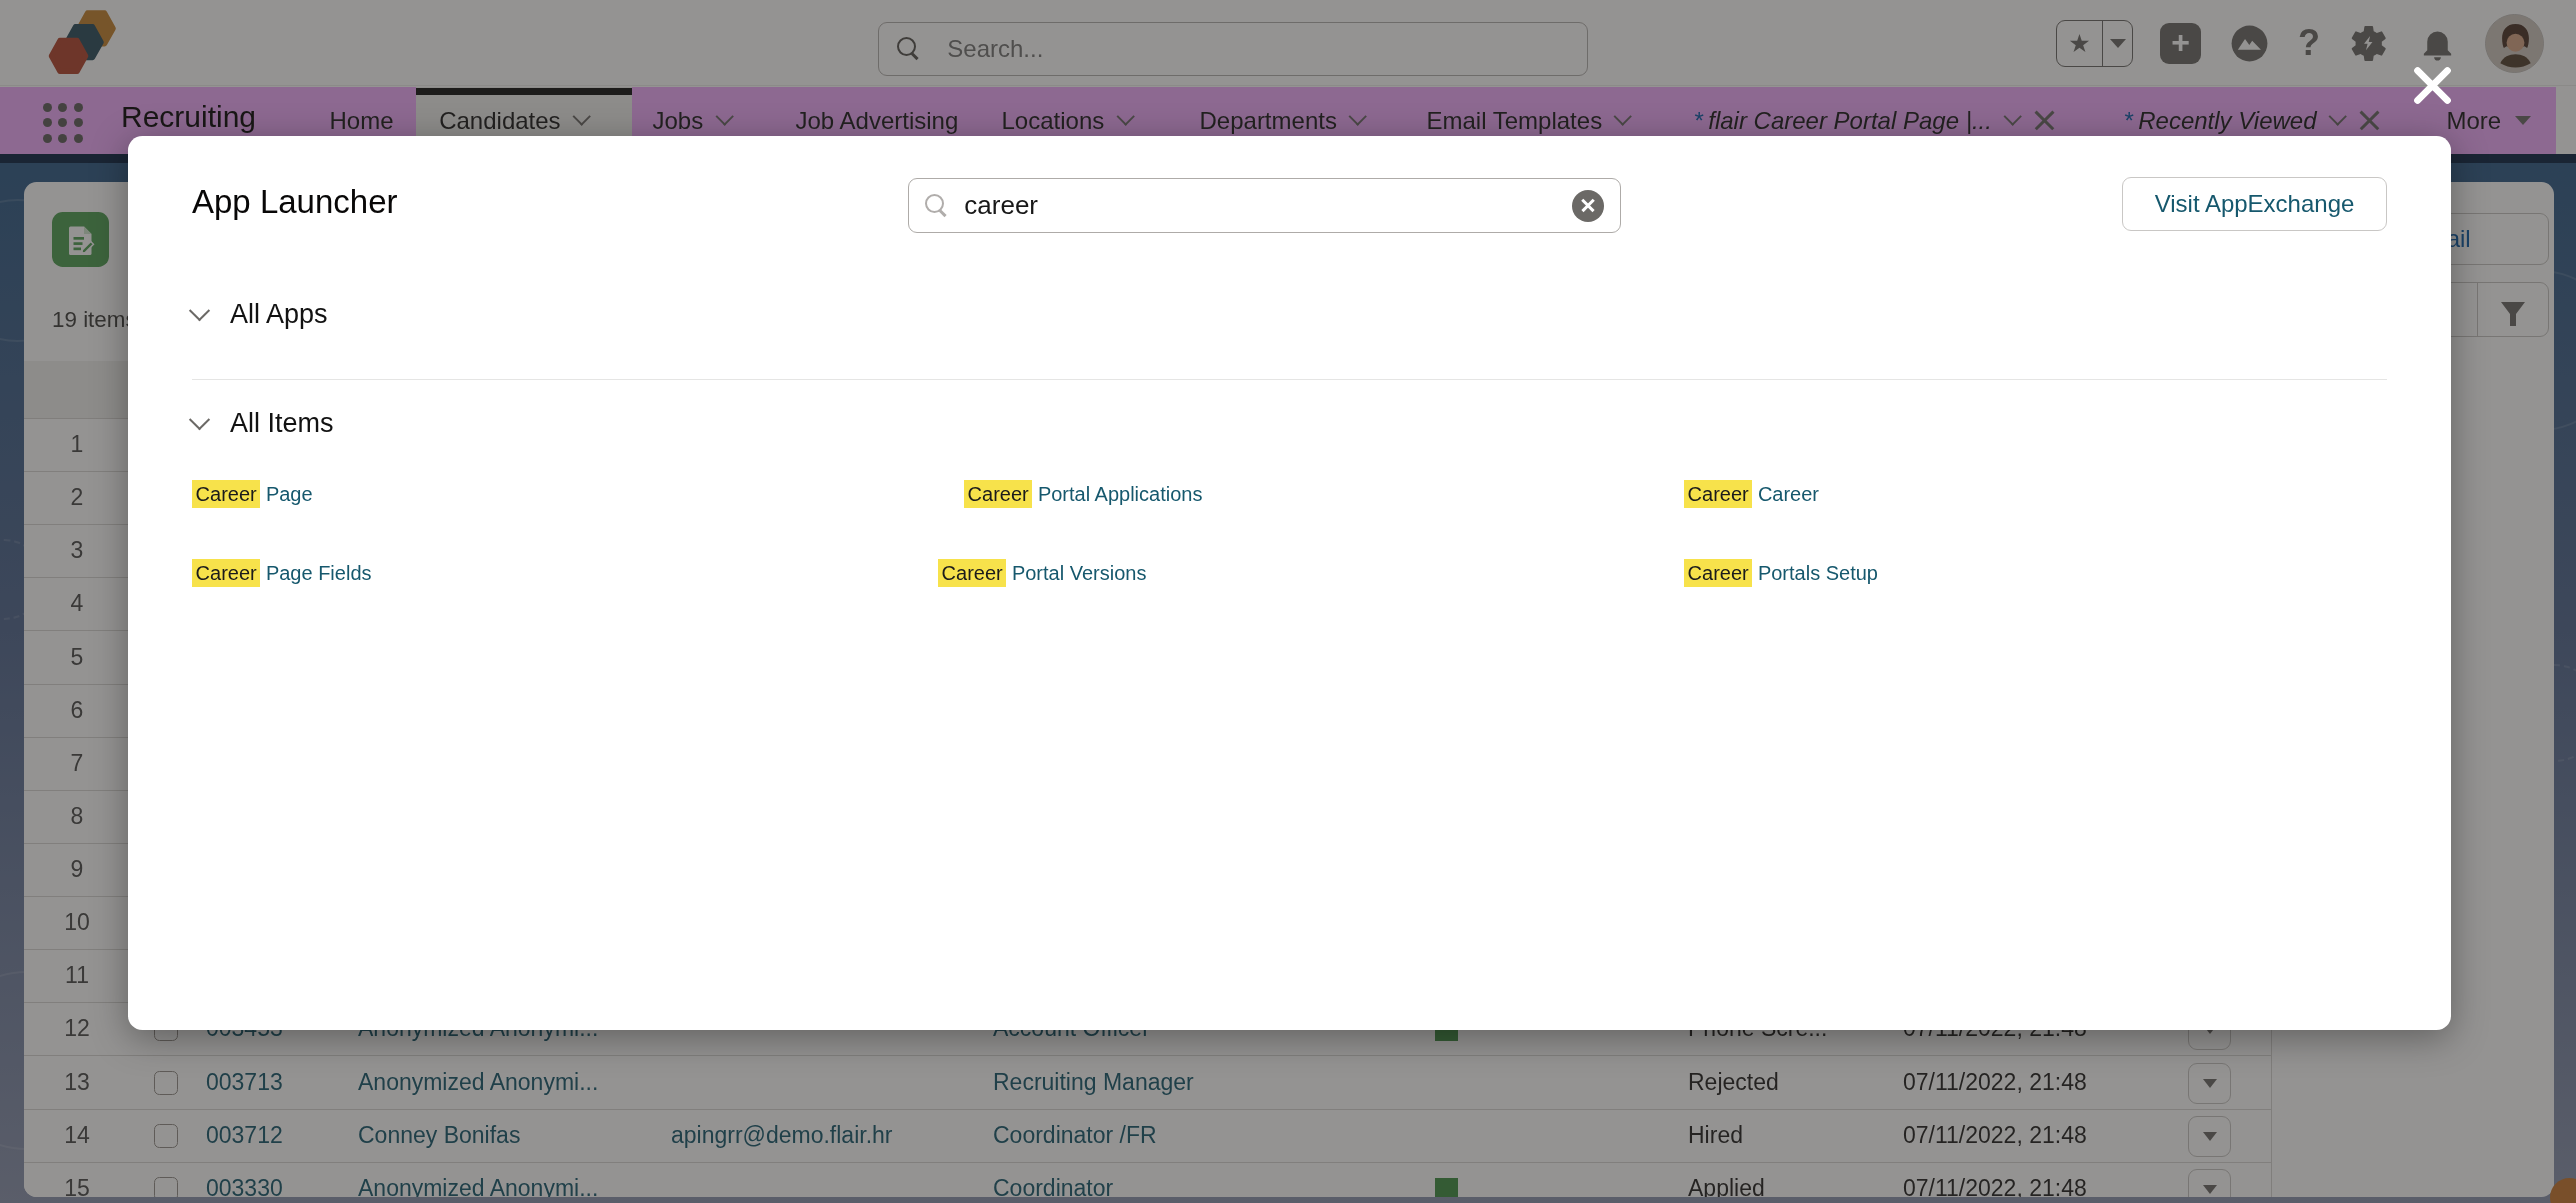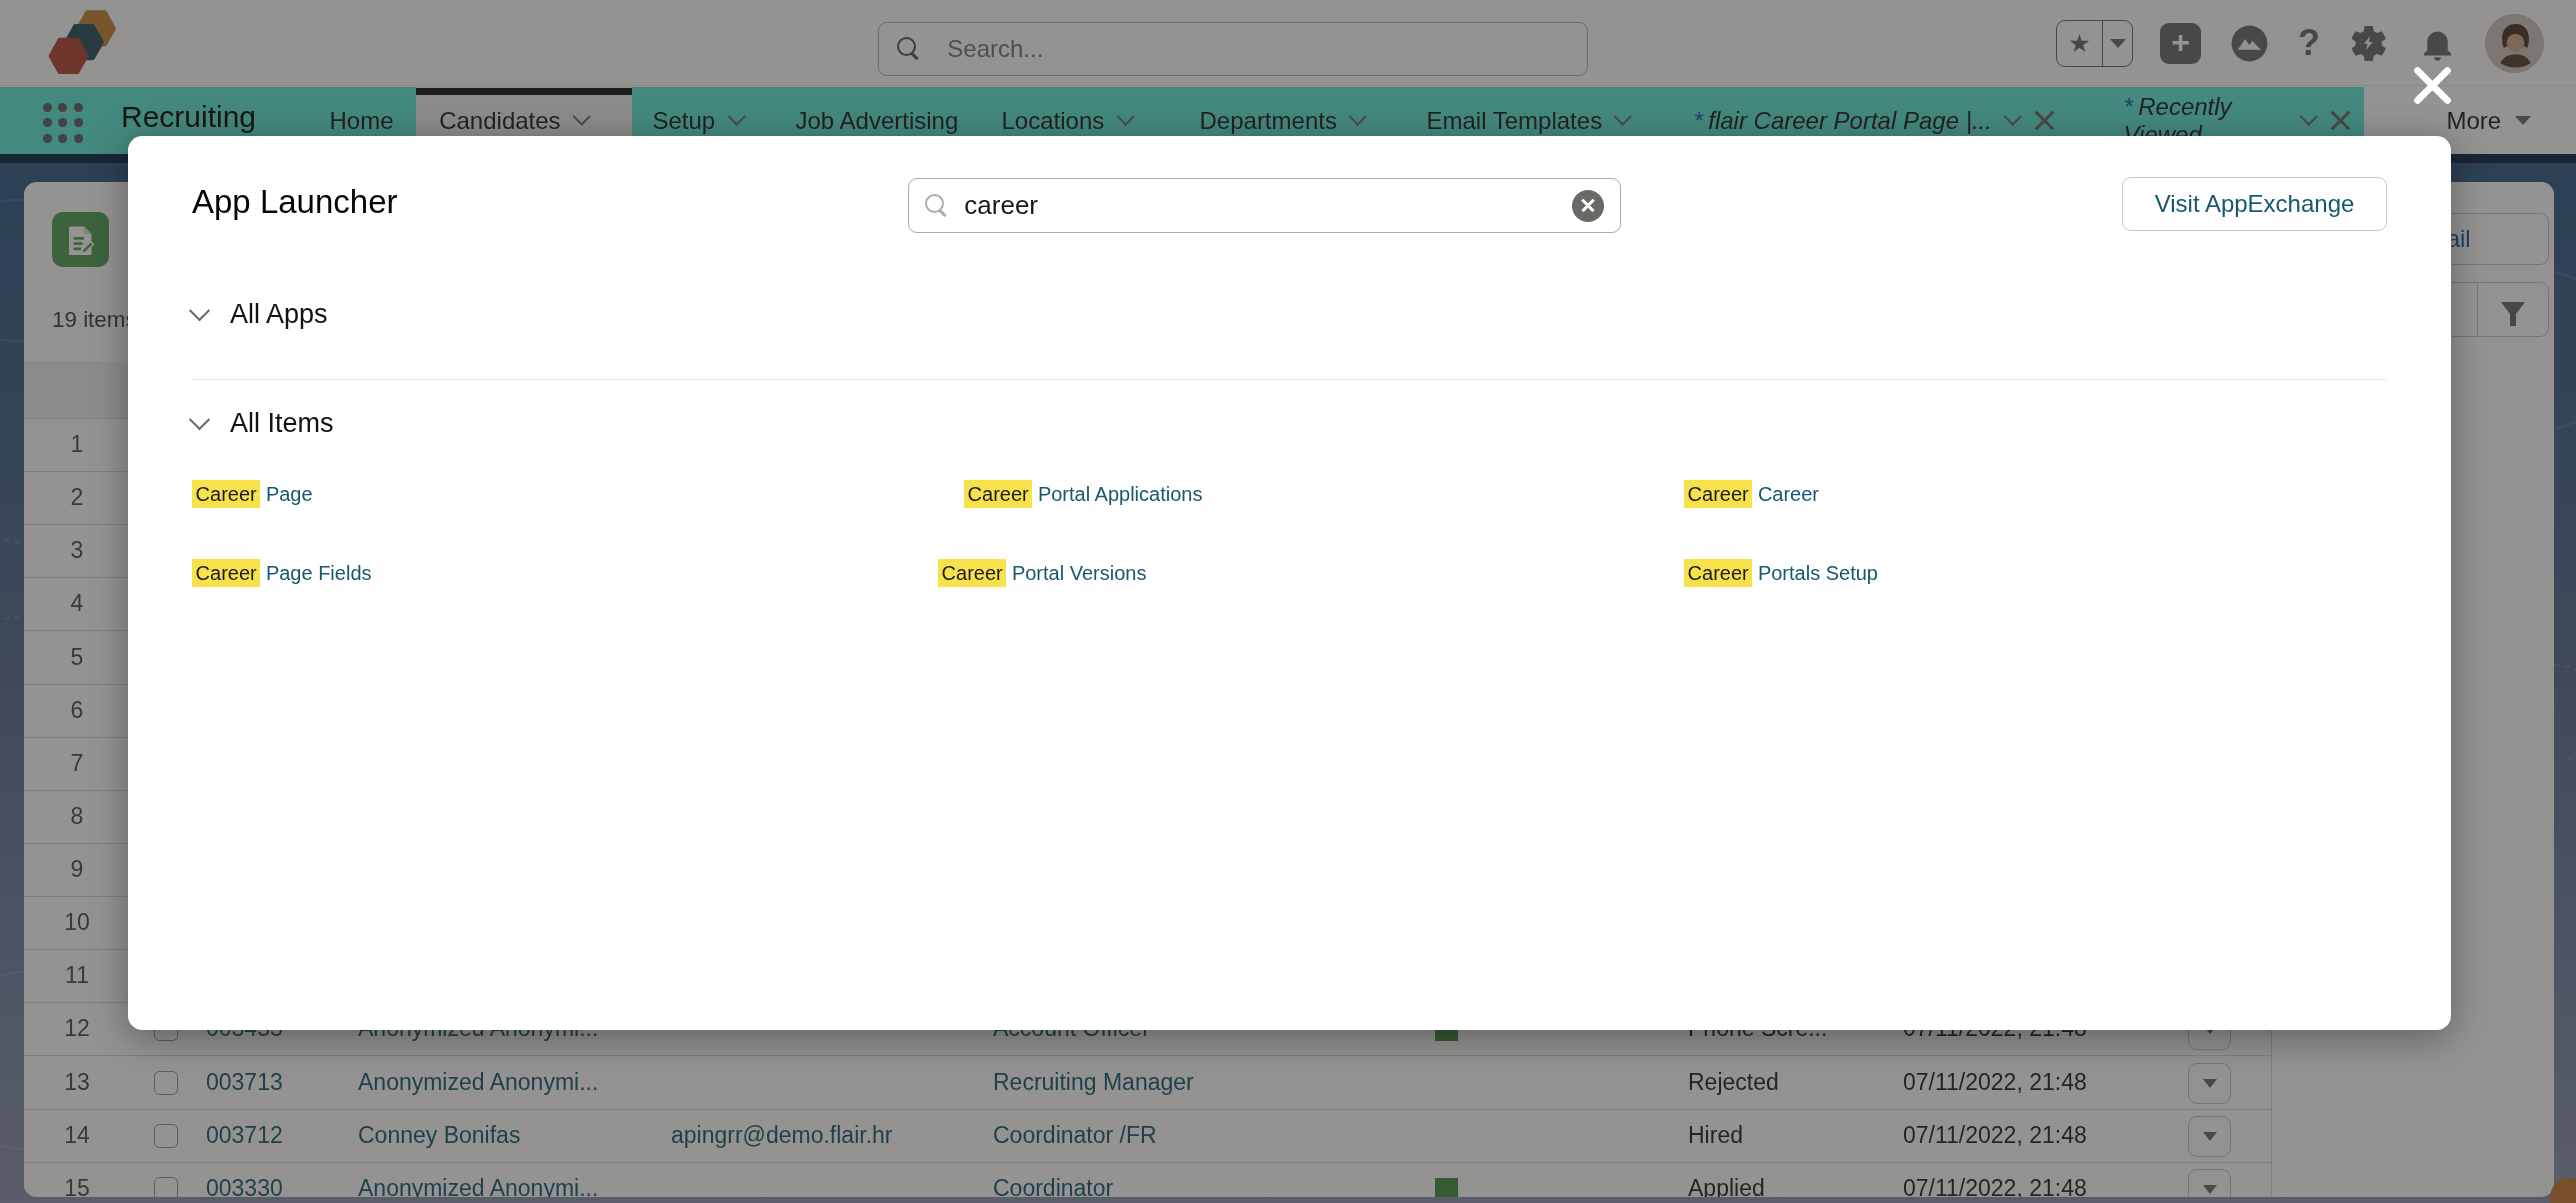--- a/index.html
+++ b/index.html
@@ -17,21 +17,21 @@
   .tb-icons{position:absolute;right:32px;top:0;height:86px;display:flex;align-items:center;gap:27px;}
   .fav-split{display:flex;align-items:center;height:47px;border:1.8px solid #6b6966;border-radius:9px;overflow:hidden;}
   .fav-star{width:45px;text-align:center;font-size:25px;color:#6b6966;}
   .fav-caret{width:30px;height:47px;border-left:1.8px solid #6b6966;display:flex;align-items:center;justify-content:center;}
   .caret-down{width:0;height:0;border-left:8px solid transparent;border-right:8px solid transparent;border-top:9.8px solid #6b6966;}
   .plus-btn{width:41px;height:41px;background:#6b6966;border-radius:9px;color:#fff;font-size:32px;line-height:38px;text-align:center;font-weight:700;}
   .help-q{font-size:36px;font-weight:700;color:#6b6966;}
   .avatar{width:59px;height:59px;border-radius:50%;overflow:hidden;border:1.8px solid #c2beba;background:#cfc7bf;}
 
   
-  .navbar{position:absolute;left:0;top:87px;width:2364px;height:67px;background:#5eead4;}
+  .navbar{position:absolute;left:0;top:87px;width:2556px;height:67px;background:#f0abfc;}
   .navband{position:absolute;left:0;top:154px;width:2576px;height:9px;background:#0a2342;}
   .waffle{position:absolute;left:43px;top:16px;width:47px;height:41px;display:grid;grid-template-columns:repeat(3,9px);grid-template-rows:repeat(3,9px);gap:6.3px;}
   .waffle i{background:#5f5d5b;border-radius:50%;}
   .appname{position:absolute;left:121px;top:12.5px;font-size:30px;color:#080707;}
   .tab{position:absolute;top:0;height:67px;display:flex;align-items:center;gap:14.3px;font-size:24px;color:#1b1b1b;padding:0 12.5px;}
   .tab.selected{background:#f1f0ef;}
   .tab.selected::before{content:"";position:absolute;left:0;top:0.9px;width:100%;height:7.2px;background:#111;}
   .chev{width:13.4px;height:13.4px;border-right:2.7px solid #6b6966;border-bottom:2.7px solid #6b6966;transform:rotate(45deg) translate(-2.7px,-2.7px);flex:0 0 auto;}
   .x-icon{position:relative;width:21.5px;height:21.5px;flex:0 0 auto;}
   .x-icon::before,.x-icon::after{content:"";position:absolute;left:-1.8px;top:9px;width:25px;height:2.7px;background:#6b6966;}
@@ -148,21 +148,21 @@
     <div class="appname">Recruiting</div>
 
     <div class="tab" style="left:317px">
       <span>Home</span>
     </div>
     <div class="tab selected" style="left:416px;width:216px">
       <span style="margin-left:10.7px">Candidates</span>
         <span class="chev"></span>
     </div>
     <div class="tab" style="left:640px">
-      <span>Setup</span>
+      <span>Jobs</span>
         <span class="chev"></span>
     </div>
     <div class="tab" style="left:783px">
       <span>Job Advertising</span>
     </div>
     <div class="tab" style="left:989px">
       <span>Locations</span>
         <span class="chev"></span>
     </div>
     <div class="tab" style="left:1187px">

